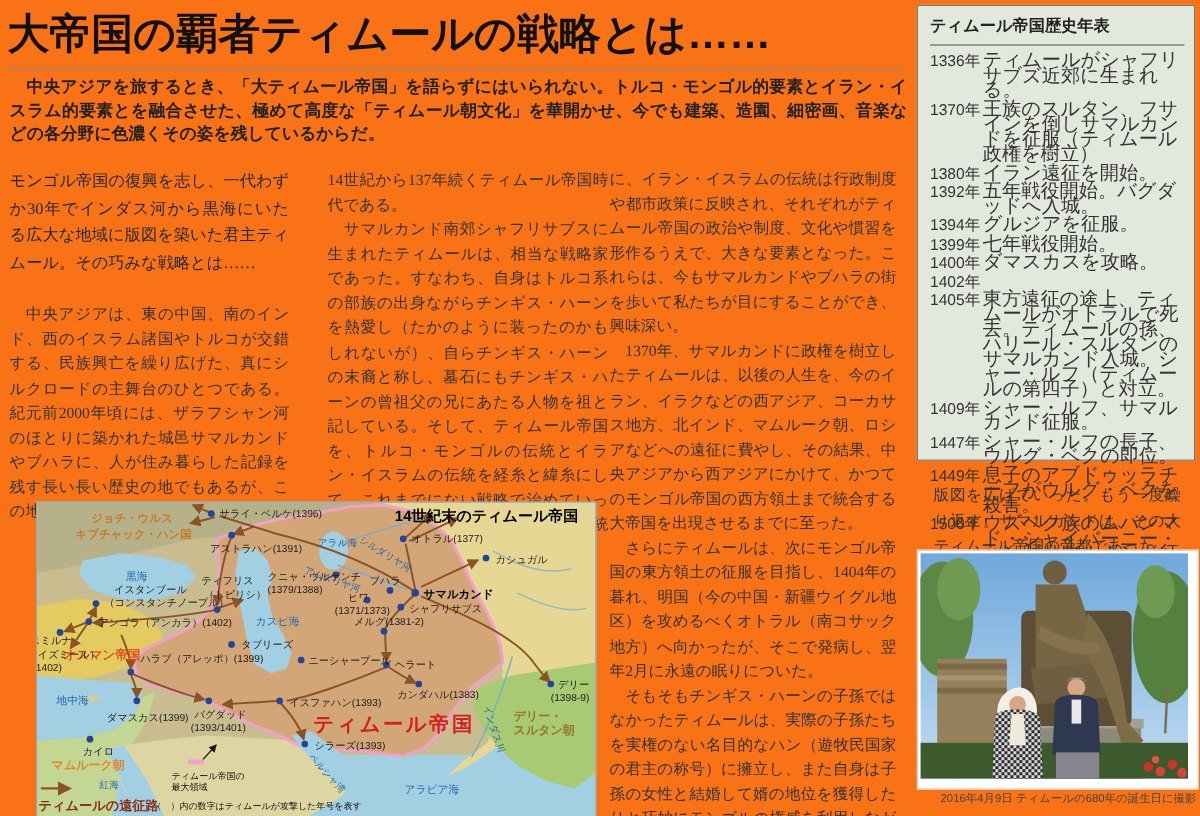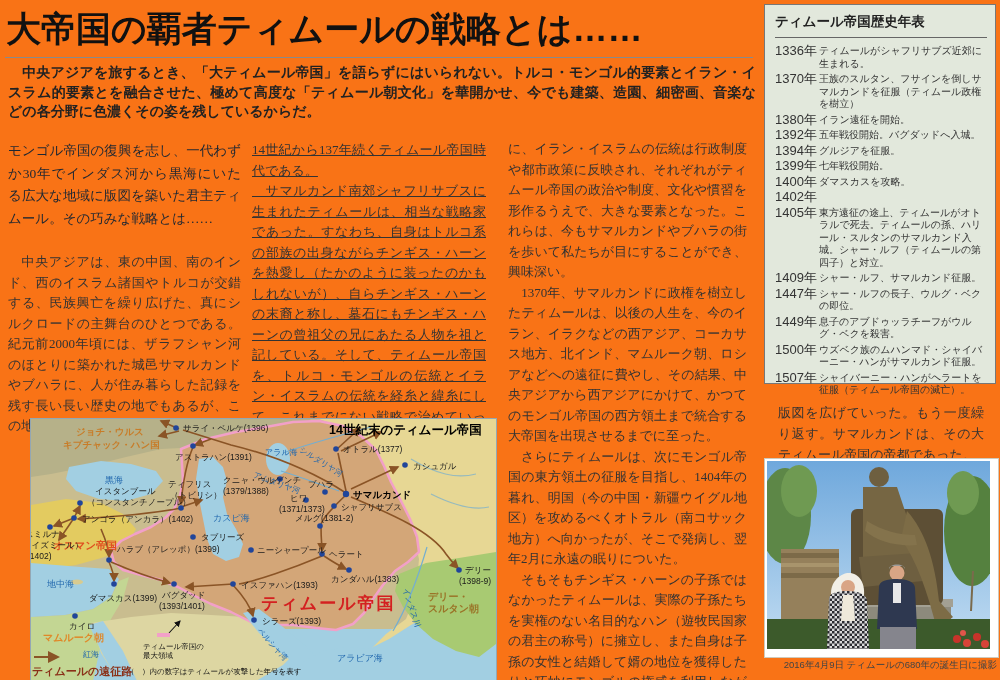--- a/index.html
+++ b/index.html
@@ -9,34 +9,34 @@
   #title{position:absolute;left:6px;top:6px;width:750px;font-size:35px;font-weight:bold;
          color:#111;letter-spacing:0px;line-height:46px;}
   #title-rule{position:absolute;left:5px;top:57px;width:748px;height:1px;background:#8a8a8a;}
   #lead{position:absolute;left:8px;top:63px;width:748px;font-size:14px;font-weight:bold;
         color:#222;line-height:19.5px;text-align:justify;}
   
   .col{position:absolute;font-family:"Liberation Serif","DejaVu Serif",serif;font-size:13px;
        color:#333;line-height:20.5px;text-align:justify;}
   .col p{margin:0;}
   #col1{left:8px;top:140px;width:233px;}
-  #col2{left:252px;top:140px;width:234px;text-decoration:underline;}
+  #col2{left:273px;top:140px;width:234px;}
   #col3{left:508px;top:139px;width:239px;height:538px;}
   #col1 .intro{font-weight:normal;color:#1d2733;font-size:13.5px;line-height:22.5px;margin:0 0 22px 0;}
   
   #map{position:absolute;left:30px;top:418px;width:465px;height:262px;border:1px solid #93a7b4;
        background:#a2cfe2;}
   
   #timeline{position:absolute;left:764px;top:4px;width:232px;height:380px;background:#e2e8dc;
             border:1px solid #777;box-sizing:border-box;padding:8px 8px 4px 10px;}
   #timeline h2{margin:0;font-size:13.5px;color:#222;font-weight:bold;}
   #timeline .tl-rule{height:1px;background:#666;margin:6px 0 7px 0;}
   .tl-row{display:flex;margin-bottom:3px;}
   .tl-year{width:44px;flex:0 0 44px;font-size:13px;color:#333;line-height:12.5px;}
-  .tl-event{flex:1;font-size:10px;color:#333;line-height:12.5px;}
+  .tl-event{flex:1;font-size:16px;color:#333;line-height:12.5px;}
   
   #col4{position:absolute;left:764px;top:388px;width:234px;font-family:"Liberation Serif","DejaVu Serif",serif;
         font-size:13px;color:#333;line-height:21px;text-align:justify;}
   
   #photo{position:absolute;left:764px;top:458px;width:229px;height:194px;background:#fff;
          border:1px solid #cfcabc;padding:2px;}
   #photo-caption{position:absolute;left:764px;top:659px;width:233px;font-size:9.5px;color:#444;
                  text-align:right;}
   
   text{font-family:"Liberation Sans",sans-serif;}

